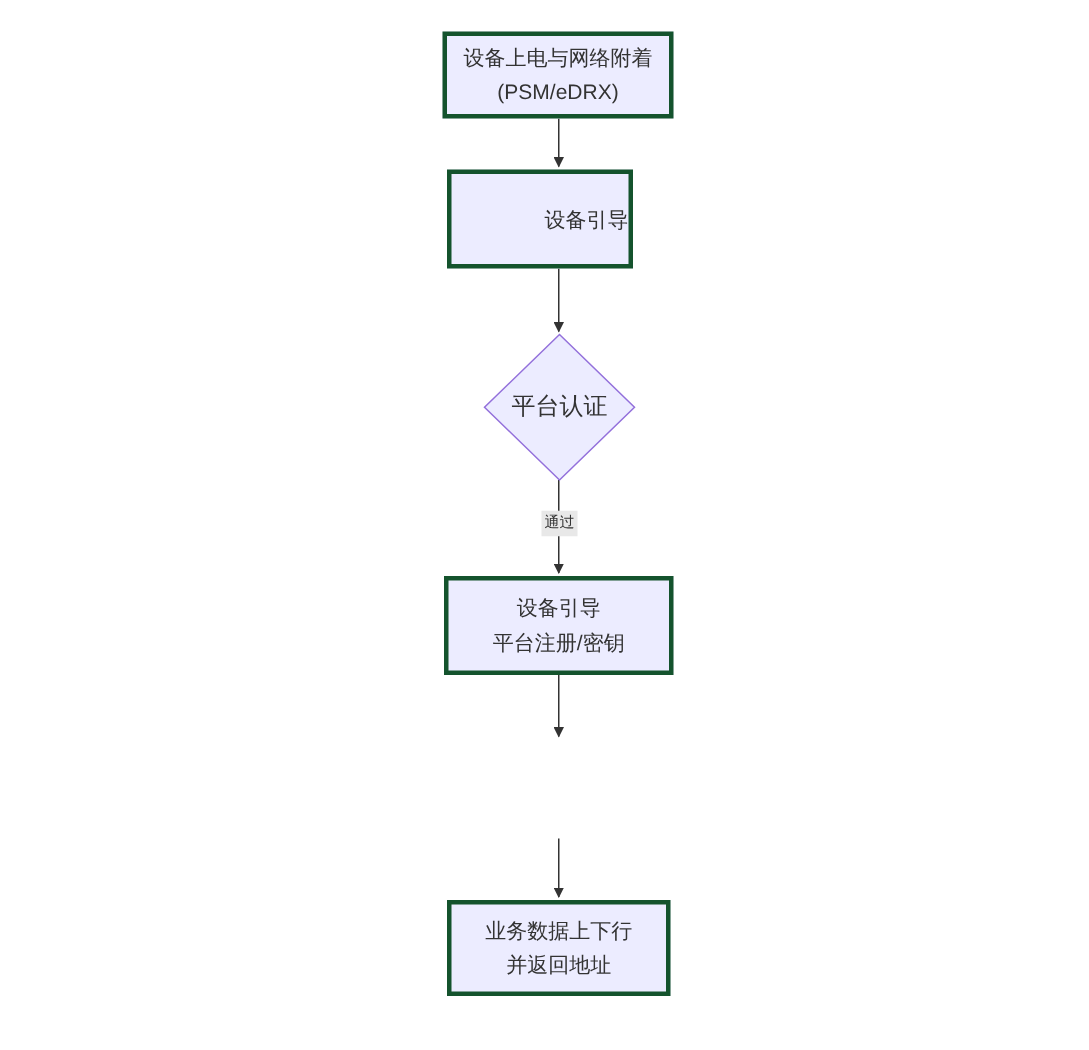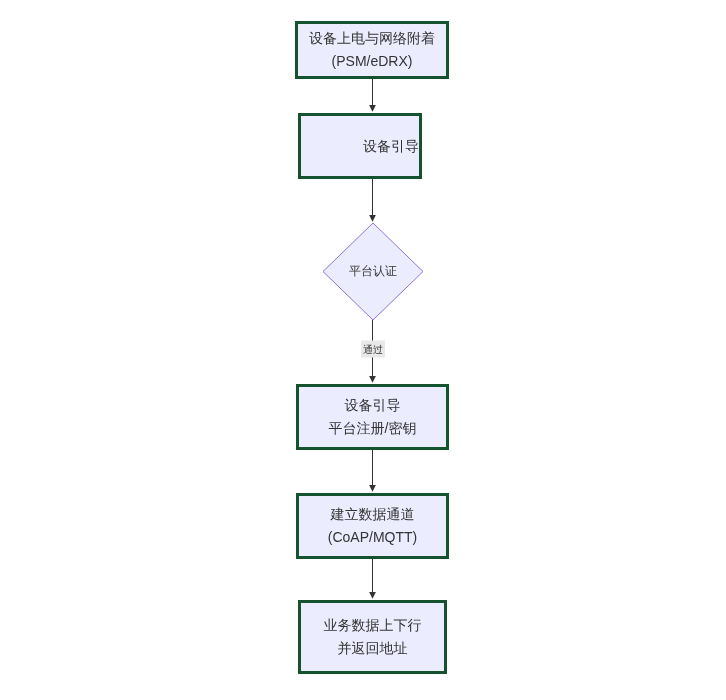--- a/index.html
+++ b/index.html
@@ -35,21 +35,21 @@
     font-size: 14px;
     line-height: 23px;
   }
   .diamond-label {
     position: absolute;
     display: flex;
     align-items: center;
     justify-content: center;
     text-align: left;
     color: #333333;
-    font-size: 12px;
+    font-size: 16px;
     line-height: 23px;
     pointer-events: none;
   }
   .edge-label {
     position: absolute;
     transform: translate(-50%, -50%);
     background: #e8e8e8;
     color: #333333;
     font-size: 10px;
     line-height: 17px;
@@ -89,23 +89,19 @@
     <div>平台认证</div>
   </div>
 
   <div class="edge-label" style="left:373px; top:349px;">通过</div>
 
   <div class="node" style="left:296px; top:384px; width:153px; height:66px;">
     <div>设备引导</div>
     <div>平台注册/密钥</div>
   </div>
 
-  <div class="node" style="left:296px; top:493px; width:153px; height:66px;">
-    <div>建立数据通道</div>
-    <div>(CoAP/MQTT)</div>
-  </div>
 
-  <div class="node" style="left:298px; top:600px; width:149px; height:74px;text-align:center;">
+  <div class="node" style="left:298px; top:600px; width:149px; height:64px;text-align:center;">
     <div>业务数据上下行</div>
     <div>并返回地址</div>
   </div>
 
 </div>
 
 </body></html>

